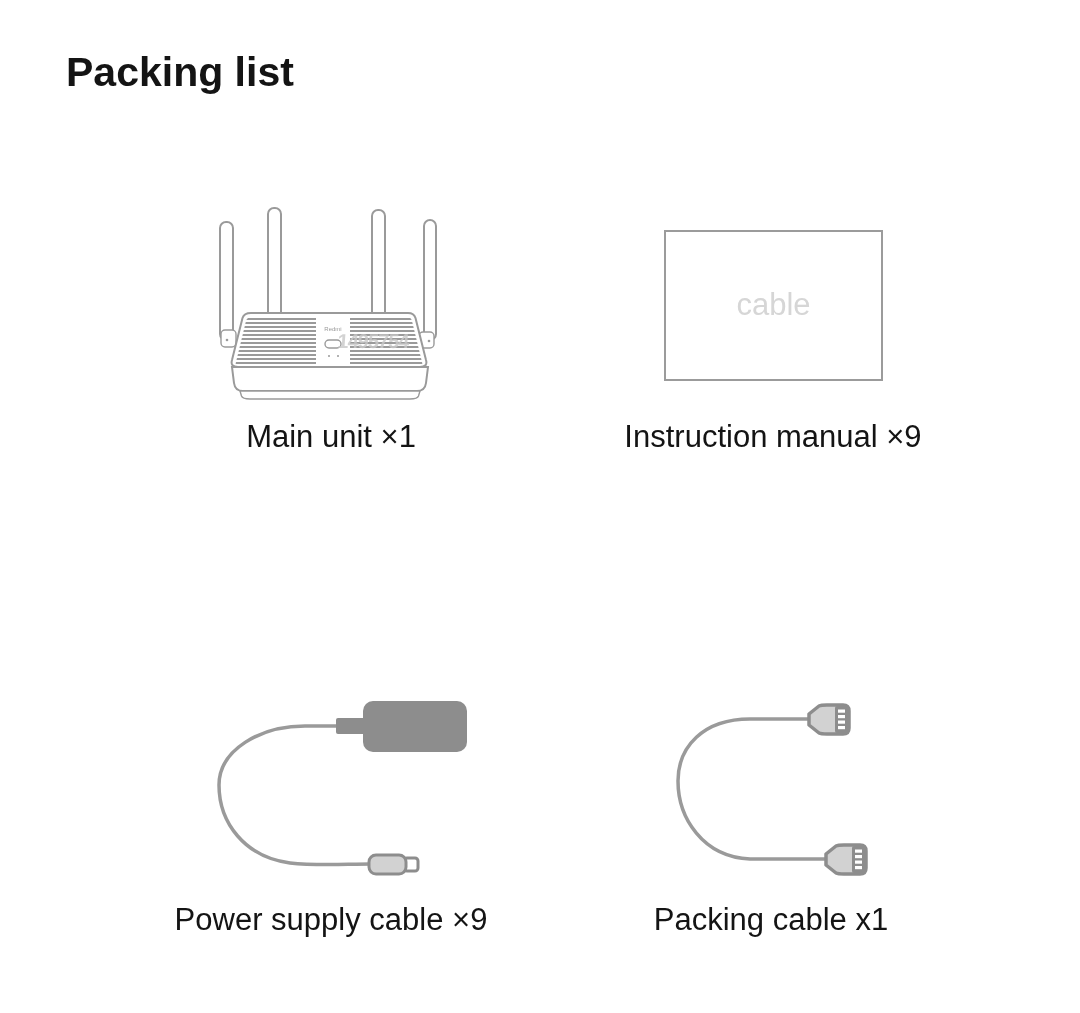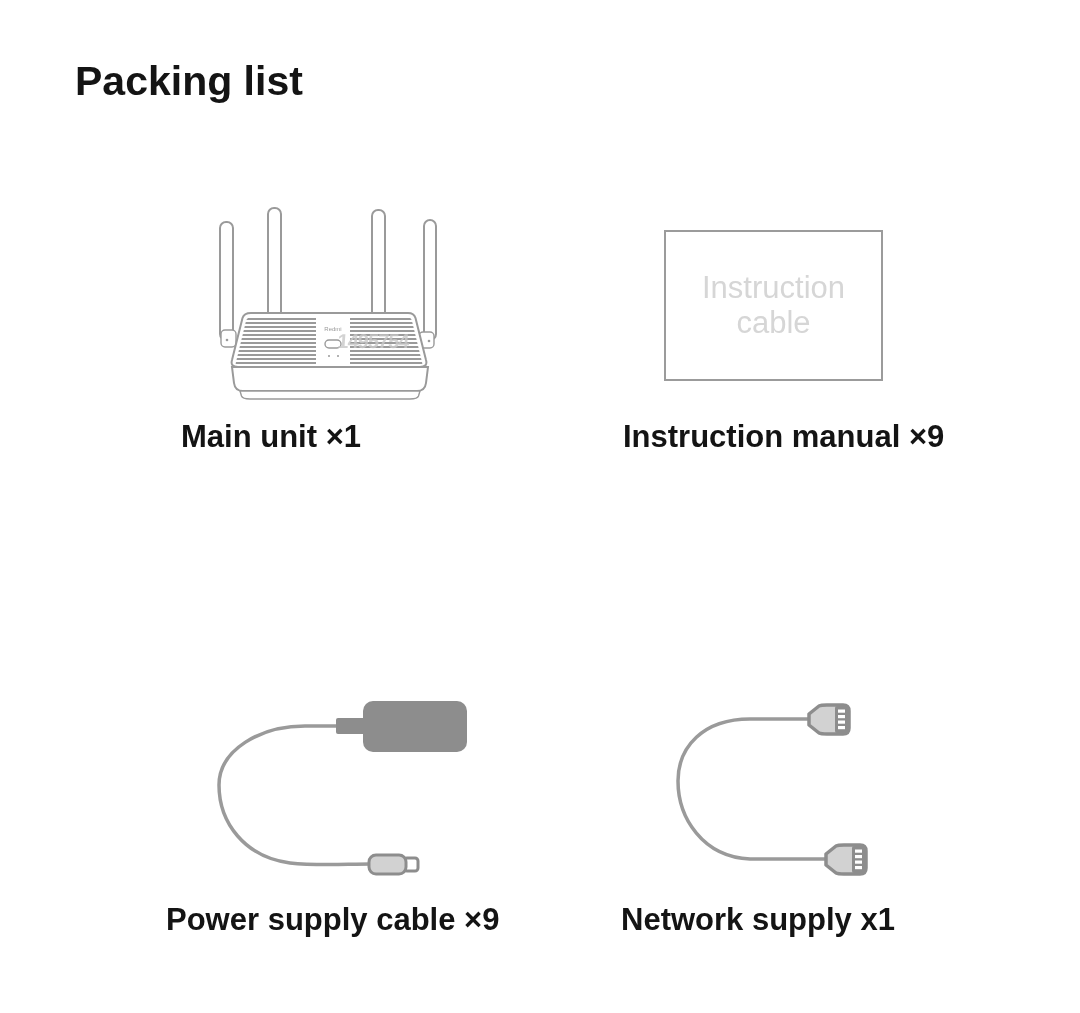--- a/index.html
+++ b/index.html
@@ -10,26 +10,26 @@
     --manual-text:#d6d6d6;
     --caption:#141414;
     --watermark:#c9c9c9;
   }
   html,body{margin:0;padding:0;}
   body{
     width:1080px;height:1013px;background:#ffffff;position:relative;
     font-family:"Liberation Sans", sans-serif;overflow:hidden;
   }
   .page-title{
-    position:absolute;left:62px;top:46px;margin:13px;
+    position:absolute;left:62px;top:46px;margin:4px;
     font-size:41px;font-weight:bold;color:var(--caption);line-height:1.1;
   }
   .caption{
-    position:absolute;text-align:left;
-    font-size:31px;font-weight:bold;color:var(--caption);line-height:1.1;white-space:nowrap;
+    position:absolute;text-align:center;
+    font-size:31px;font-weight:normal;color:var(--caption);line-height:1.1;white-space:nowrap;
   }
   .cap-main{left:181px;top:420px;width:300px;}
   .cap-manual{left:623px;top:420px;width:300px;}
   .cap-power{left:166px;top:903px;width:330px;}
   .cap-network{left:621px;top:903px;width:300px;}
   .illus{position:absolute;}
   .illus-router{left:190px;top:192px;}
   .illus-power{left:205px;top:685px;}
   .illus-network{left:655px;top:685px;}
   .manual-box{
@@ -104,21 +104,20 @@
     <circle class="dot" cx="148" cy="164" r="1"></circle>
   </g>
 
   <text class="watermark" x="158" y="156" font-size="20" transform="skewX(-4)">1495754</text>
 
   <path class="ln" d="M 42 175 H 238 L 236 191 Q 235 199 227 199 H 53 Q 45 199 44 191 Z"></path>
   <path class="ln-thin" d="M 50 199 H 230 L 228.5 204 Q 227.5 207 220 207 H 60 Q 52.5 207 51.5 204 Z"></path>
 </svg>
 
 <div class="manual-box">
-  <span>Instruction</span>
   <span>cable</span>
 </div>
 
 <svg class="illus illus-power" width="270" height="200" viewBox="0 0 270 200" xmlns="http://www.w3.org/2000/svg">
   <path class="cable" d="M 134 41 H 100 C 55 41, 14 65, 14 100 C 14 138, 40 172, 85 178 C 112 181, 140 179, 166 179"></path>
   <rect class="solid" x="131" y="33" width="30" height="16" rx="2"></rect>
   <rect class="solid" x="158" y="16" width="104" height="51" rx="10"></rect>
   <rect x="199" y="173" width="14" height="13" rx="3" fill="#ffffff" stroke="#8d8d8d" stroke-width="3"></rect>
   <rect class="plug-body" x="164" y="170" width="37" height="19" rx="7"></rect>
 </svg>
@@ -135,13 +134,13 @@
     </g>
   </defs>
   <path class="cable" d="M 155 34 H 95 C 48 34, 23 62, 23 96 C 23 133, 48 172, 95 174 H 176"></path>
   <use href="#rj45" x="152" y="17"></use>
   <use href="#rj45" x="169" y="157"></use>
 </svg>
 
 <div class="caption cap-main">Main unit ×1</div>
 <div class="caption cap-manual">Instruction manual ×9</div>
 <div class="caption cap-power">Power supply cable ×9</div>
-<div class="caption cap-network">Network supply x1</div>
+<div class="caption cap-network">Packing cable x1</div>
 
 </body></html>

